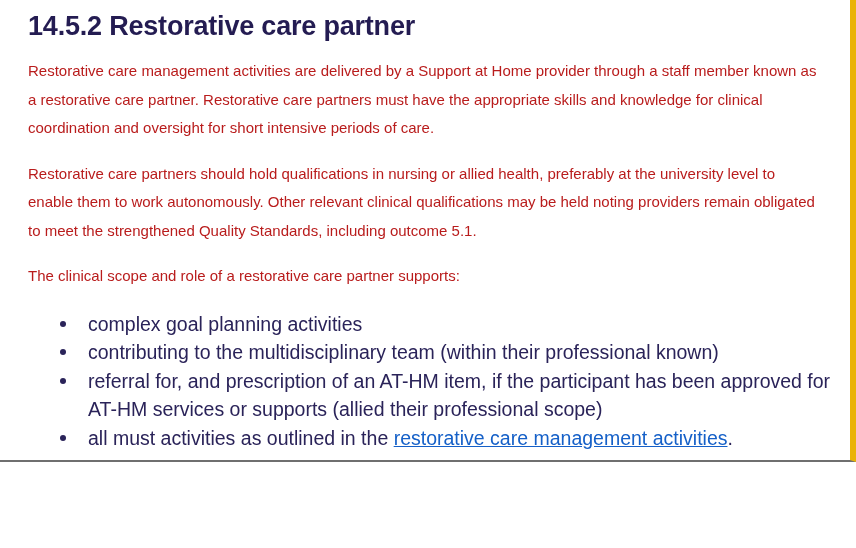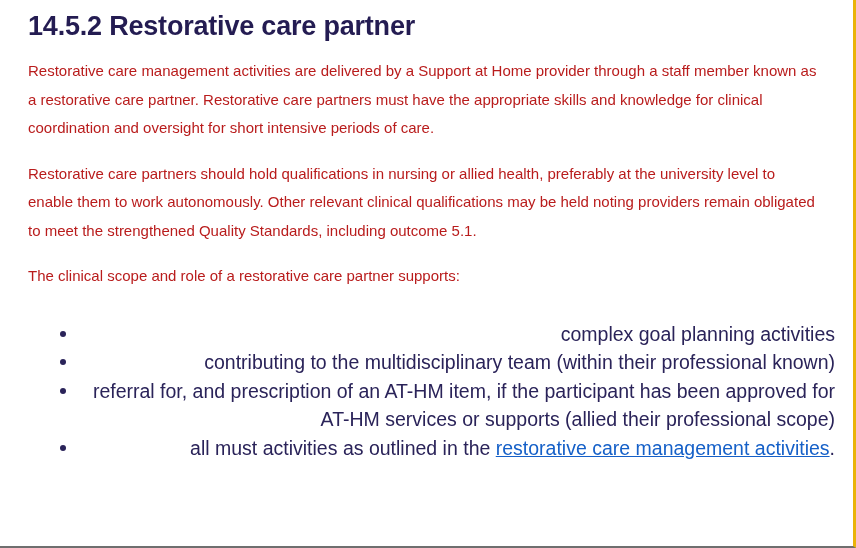--- a/index.html
+++ b/index.html
@@ -7,24 +7,24 @@
     padding: 0;
     background: #ffffff;
   }
   body {
     font-family: "Liberation Sans", sans-serif;
     -webkit-font-smoothing: antialiased;
   }
   #page {
     position: relative;
     width: 856px;
-    height: 548px;
+    height: 462px;
     background: #ffffff;
     box-sizing: border-box;
-    border-right: 3px solid #eab308;
+    border-right: 6px solid #eab308;
     border-bottom: 2px solid #6f6f6f;
     overflow: hidden;
   }
   #content {
     padding: 9px 18px 0 28px;
   }
   .heading {
     color: #241c52;
     font-size: 27px;
     font-weight: bold;
@@ -33,36 +33,35 @@
     margin: 0 0 14px 0;
   }
   .para {
     color: #b91c1c;
     font-size: 15px;
     line-height: 28.5px;
     margin: 0 0 17px 0;
     max-width: 790px;
   }
   .para.lead-in {
-    margin-bottom: 29px;
+    margin-bottom: 19px;
   }
   ul.bullets {
     list-style: none;
     margin: 0;
     padding: 0;
   }
   ul.bullets > li {
     position: relative;
     color: #2a2359;
     font-size: 19.5px;
     line-height: 28.5px;
     padding-left: 60px;
     margin-bottom: 0px;
     max-width: 790px;
-    text-align: right;
   }
   ul.bullets > li .bullet-dot {
     position: absolute;
     left: 32px;
     top: 11px;
     width: 6px;
     height: 6px;
     border-radius: 50%;
     background: #2a2359;
   }

